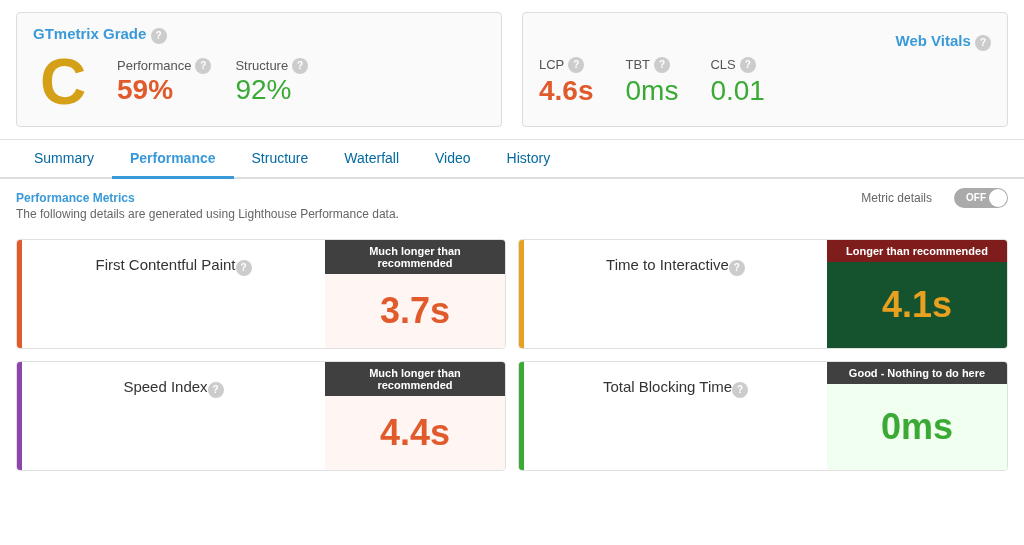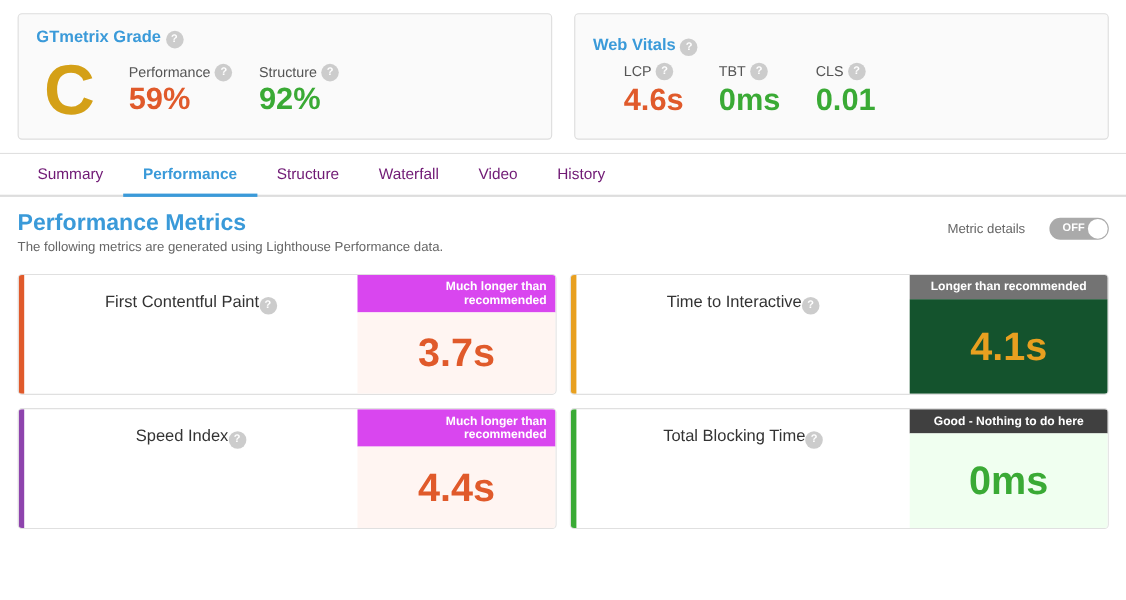--- a/index.html
+++ b/index.html
@@ -57,21 +57,21 @@
       flex-direction: column;
     }
     .metric-label {
       font-size: 13px;
       color: #555;
       display: flex;
       align-items: center;
       gap: 4px;
     }
     .metric-value-red { font-size: 28px; font-weight: bold; color: #e05a2b; }
-    .metric-value-green { font-size: 28px; font-weight: bold; color: #3aaa35; }
+    .metric-value-green { font-size: 28px; font-weight: normal; color: #3aaa35; }
     .help-icon {
       display: inline-flex;
       align-items: center;
       justify-content: center;
       width: 16px;
       height: 16px;
       border-radius: 50%;
       background: #ccc;
       color: #fff;
       font-size: 10px;
@@ -93,36 +93,36 @@
     .tabs-bar {
       display: flex;
       border-bottom: 2px solid #ddd;
       margin: 0 0 0 0;
       padding: 0 16px;
     }
     .tab-item {
       padding: 10px 18px;
       cursor: pointer;
       font-size: 14px;
-      color: #701a75;
+      color: #0369a1;
       border-bottom: 3px solid transparent;
       margin-bottom: -2px;
     }
     .tab-item.active {
       color: #3a9ad9;
       border-bottom: 3px solid #3a9ad9;
       font-weight: bold;
     }
 
     
     .perf-section {
       padding: 12px 16px;
     }
     .perf-section-title {
-      font-size: 21px;
+      font-size: 12px;
       color: #3a9ad9;
       font-weight: bold;
       margin-bottom: 2px;
     }
     .perf-subtitle {
       font-size: 12px;
       color: #666;
       margin-bottom: 10px;
     }
     .metric-details-toggle {
@@ -207,22 +207,22 @@
       display: flex;
       flex-direction: column;
     }
     .metric-badge {
       padding: 5px 8px;
       font-size: 11px;
       color: #fff;
       font-weight: bold;
       text-align: center;
     }
-    .metric-badge.red-bg { background: #d946ef; text-align: right; }
-    .metric-badge.orange-bg { background: #737373; }
+    .metric-badge.red-bg { background: #404040; }
+    .metric-badge.orange-bg { background: #7f1d1d; }
     .metric-badge.green-bg { background: #404040; }
 
     .metric-big-value {
       flex: 1;
       display: flex;
       align-items: center;
       justify-content: center;
       font-size: 36px;
       font-weight: bold;
     }
@@ -256,26 +256,26 @@
               <span class="help-icon">?</span>
             </div>
             <div class="metric-value-green">92%</div>
           </div>
         </div>
       </div>
     </div>
   </div>
 
   <div class="web-vitals-box">
-    <div style="width:100%;">
+    <div style="width:100%;text-align:right;">
       <div class="section-title-wrap">
         <span>Web Vitals</span>
         <span class="help-icon">?</span>
       </div>
-      <div class="web-vitals-items" style="margin-top:6px;margin-left:28px;">
+      <div class="web-vitals-items" style="margin-top:6px;">
         <div class="web-vitals-item">
           <div class="metric-label">
             <span>LCP</span>
             <span class="help-icon">?</span>
           </div>
           <div class="metric-value-red">4.6s</div>
         </div>
         <div class="web-vitals-item">
           <div class="metric-label">
             <span>TBT</span>
@@ -300,21 +300,21 @@
   <div class="tab-item active">Performance</div>
   <div class="tab-item">Structure</div>
   <div class="tab-item">Waterfall</div>
   <div class="tab-item">Video</div>
   <div class="tab-item">History</div>
 </div>
 
 <div class="perf-section">
   <div class="perf-section-title">Performance Metrics</div>
   <div style="display:flex; justify-content:space-between; align-items:center;">
-    <div class="perf-subtitle">The following metrics are generated using Lighthouse Performance data.</div>
+    <div class="perf-subtitle">The following details are generated using Lighthouse Performance data.</div>
     <div class="metric-details-toggle">
       <span>Metric details</span>
       <div class="toggle-switch">
         <span class="toggle-off-text">OFF</span>
         <div class="toggle-knob"></div>
       </div>
     </div>
   </div>
 
   <div class="metrics-grid">

